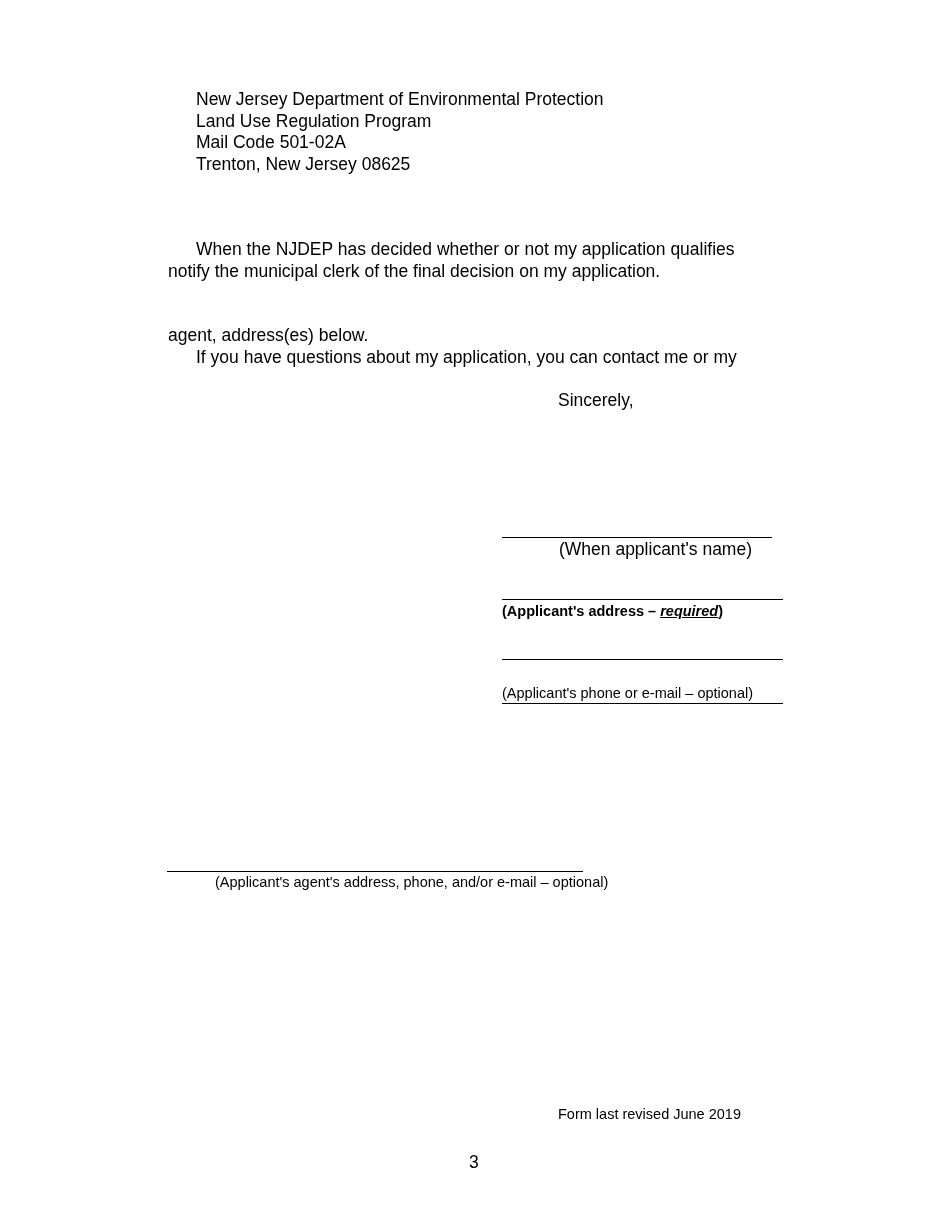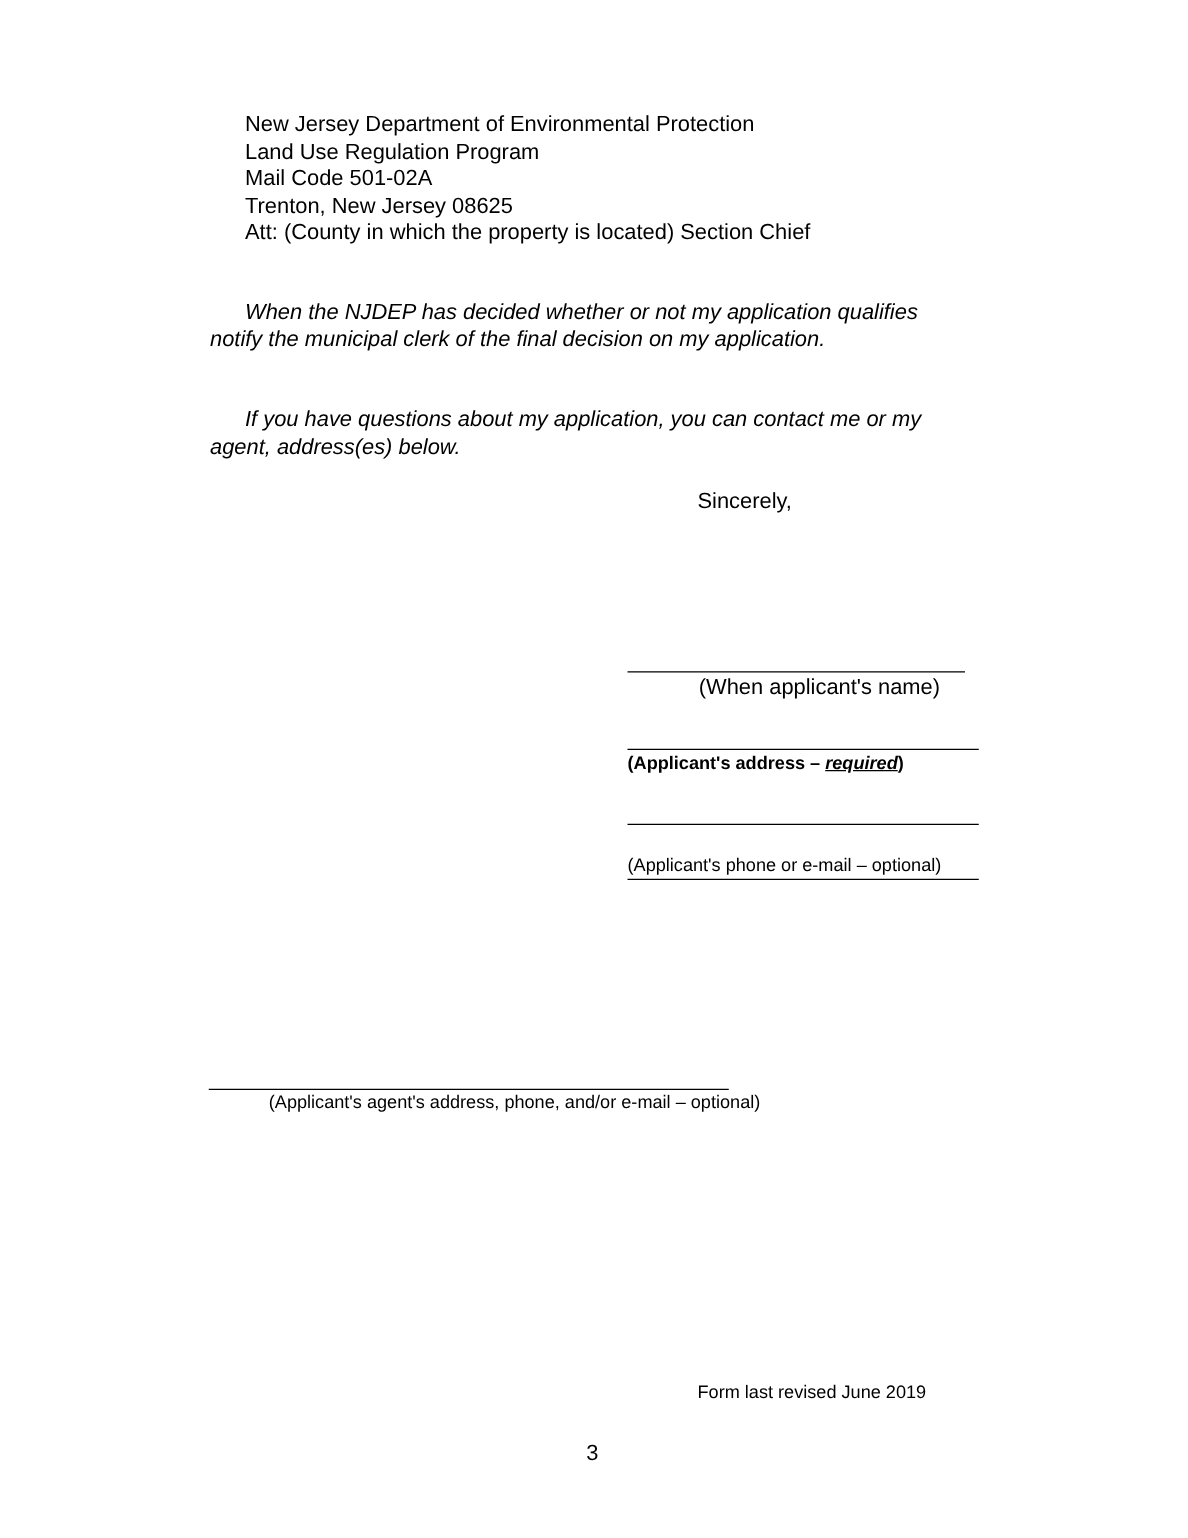--- a/index.html
+++ b/index.html
@@ -16,47 +16,46 @@
       color: #000000;
     }
     .abs { position: absolute; white-space: nowrap; }
     .body-text { font-size: 17.5px; line-height: 21.5px; }
     .small-text { font-size: 14.5px; line-height: 18px; }
 
     .address-block { left: 196px; top: 89px; }
     .address-block div { height: 21.5px; }
 
     .para { left: 168px; width: 620px; white-space: normal; }
-    .para .line { display: block; white-space: nowrap; height: 21.5px; font-style: italic; }
+    .para .line { display: block; white-space: nowrap; height: 21.5px; }
     .indent { padding-left: 28px; }
 
     .sig-line { position: absolute; border-top: 1px solid #000; height: 0; }
 
     .bold { font-weight: bold; }
     .req { font-style: italic; text-decoration: underline; margin-top: 36px; }
   </style>
 </head>
 <body>
 
 <div class="abs body-text address-block">
   <div>New Jersey Department of Environmental Protection</div>
   <div>Land Use Regulation Program</div>
   <div>Mail Code 501-02A</div>
   <div>Trenton, New Jersey 08625</div>
-  <div>Att: (County in which the property is located) Section Chief</div>
 </div>
 
 <div class="abs body-text para" style="top:239px;">
   <span class="line indent">When the NJDEP has decided whether or not my application qualifies</span>
   <span class="line">notify the municipal clerk of the final decision on my application.</span>
 </div>
 
 <div class="abs body-text para" style="top:325px;">
+  <span class="line">agent, address(es) below.</span>
   <span class="line indent">If you have questions about my application, you can contact me or my</span>
-  <span class="line">agent, address(es) below.</span>
 </div>
 
 <div class="abs body-text" style="left:558px; top:390px;">Sincerely,</div>
 
 <div class="sig-line" style="left:502px; top:537px; width:270px;"></div>
 <div class="abs body-text" style="left:559px; top:539px;">(When applicant's name)</div>
 
 <div class="sig-line" style="left:502px; top:599px; width:281px;"></div>
 <div class="abs small-text bold" style="left:502px; top:602px;">
   <span>(Applicant's address – </span><span class="req">required</span><span>)</span>

